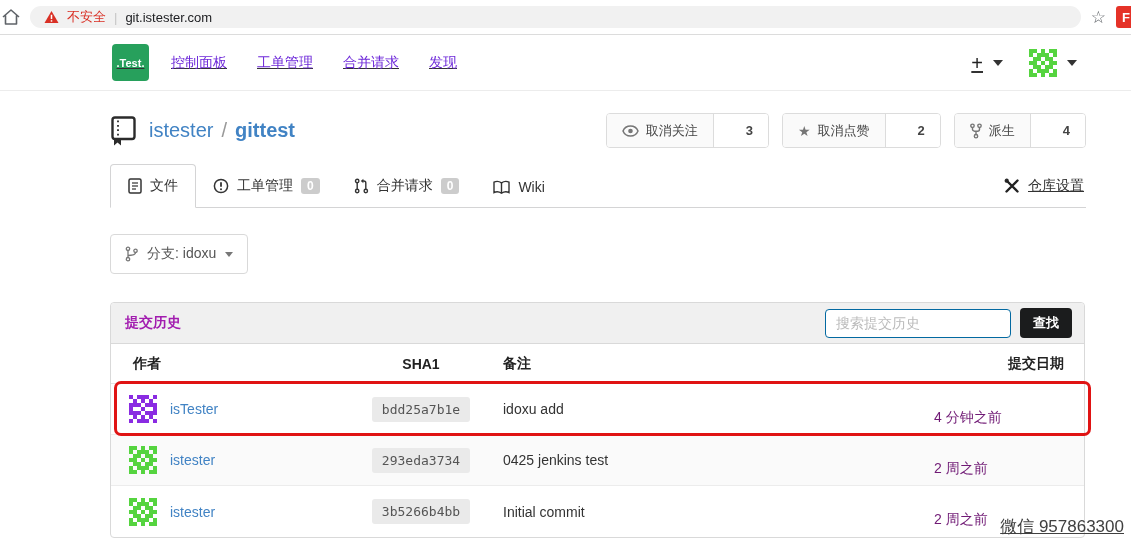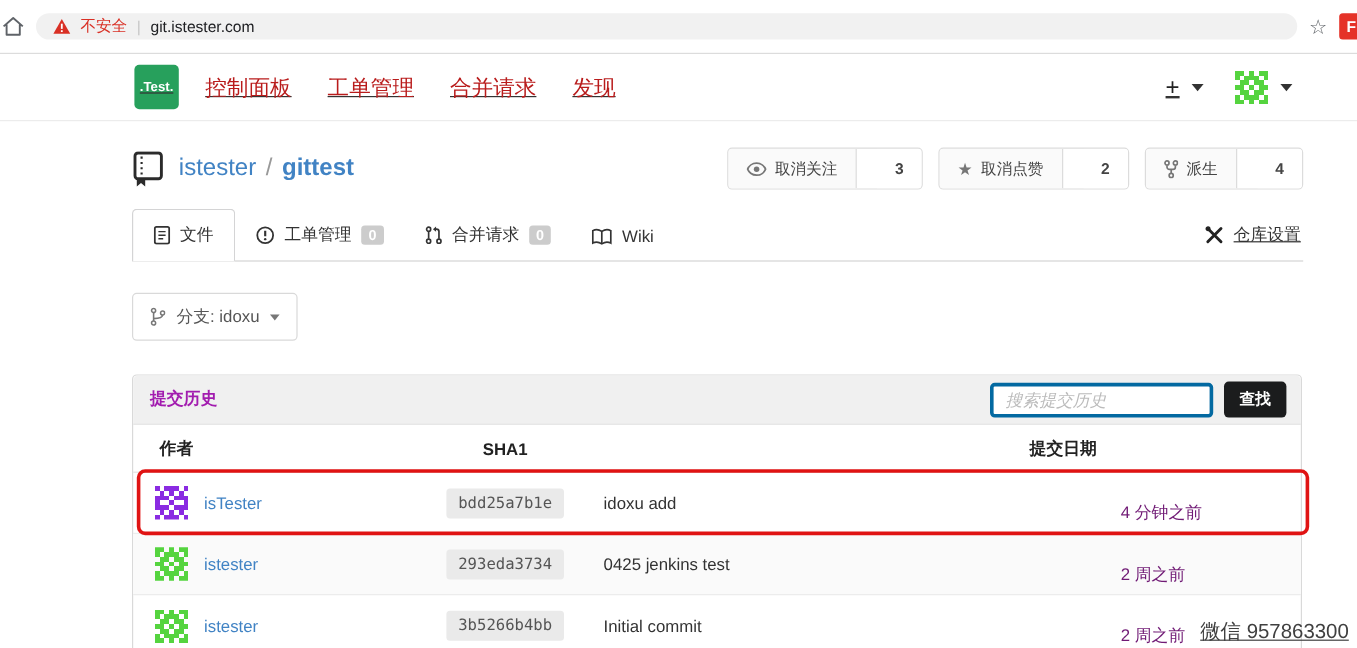--- a/index.html
+++ b/index.html
@@ -3,40 +3,40 @@
 <meta charset="utf-8">
 <style>
   * { box-sizing: border-box; }
   html,body { margin:0; padding:0; }
   body {
     width:1131px; height:540px; overflow:hidden; position:relative;
     background:#fff; font-family:"Liberation Sans", sans-serif; color:#333;
   }
 
   
-  .chrome { height:45px; background:#fff; border-bottom:1px solid #dcdcdc;
+  .chrome { height:35px; background:#fff; border-bottom:1px solid #dcdcdc;
     display:flex; align-items:center; padding:0 0 0 4px; gap:10px; }
   .home-ic { width:18px; height:18px; flex:0 0 auto; margin-left:-2px; }
   .addr-pill { flex:1 1 auto; height:22px; background:#f1f1f1; border-radius:12px;
     display:flex; align-items:center; padding:0 14px; gap:8px; }
   .warn-text { color:#d93025; font-size:13px; }
   .addr-sep { color:#c6c6c6; font-size:13px; }
   .url-text { color:#202124; font-size:13px; }
   .bm-star { font-size:17px; color:#5f6368; line-height:1; flex:0 0 auto; }
   .ext-ic { flex:0 0 auto; width:20px; height:22px; background:#e53228; border-radius:3px;
     color:#fff; font-weight:bold; font-size:13px; display:flex; align-items:center;
     justify-content:center; margin-right:-5px; }
 
   
   .navbar { height:56px; background:#fff; border-bottom:1px solid #ececec;
     display:flex; align-items:center; padding:0 54px 0 112px;text-decoration:underline; }
   .logo { width:37px; height:37px; background:#27a05c; border-radius:4px; color:#fff;
     display:flex; align-items:center; justify-content:center; font-size:11px;
     font-weight:bold; margin-right:22px; flex:0 0 auto; }
-  .nav-link { font-size:18px; color:#b91c1c; margin-right:30px; cursor:pointer; }
+  .nav-link { font-size:14px; color:#6d28d9; margin-right:30px; cursor:pointer; }
   .nav-right { margin-left:auto; display:flex; align-items:center; gap:10px; }
   .plus { font-size:20px; color:#222; font-weight:400; line-height:1; }
   .caret { width:0; height:0; border-left:5px solid transparent;
     border-right:5px solid transparent; border-top:6px solid #333; display:inline-block; }
   .nav-avatar { width:26px; height:26px; margin-left:16px; }
 
   
   .repo-header { margin:22px 0 0 110px; width:976px; display:flex; align-items:center; }
   .repo-ic { flex:0 0 auto; }
   .repo-title { font-size:20px; margin-left:12px; }
@@ -69,22 +69,22 @@
     color:#555; background:#fff; cursor:pointer; }
   .caret-sm { width:0; height:0; border-left:4px solid transparent;
     border-right:4px solid transparent; border-top:5px solid #777; display:inline-block; }
 
   
   .panel { margin:28px 0 0 110px; width:975px; border:1px solid #d9d9d9; border-radius:4px; background:#fff; }
   .panel-header { background:#f0f0f0; border-bottom:1px solid #d9d9d9; border-radius:4px 4px 0 0;
     display:flex; align-items:center; padding:5px 12px 5px 14px; height:41px; }
   .panel-title { font-size:14px; font-weight:bold; color:#a21caf; }
   .search-box { margin-left:auto; display:flex; align-items:center; gap:9px; }
-  .search-input { width:186px; height:29px; border:3px solid #0369a1; border-radius:4px;
-    padding:0 10px; font-size:14px; color:#333; outline:none; font-family:"Liberation Sans",sans-serif;font-style:italic; }
+  .search-input { width:186px; height:29px; border:1px solid #0369a1; border-radius:4px;
+    padding:0 10px; font-size:14px; color:#333; outline:none; font-family:"Liberation Sans",sans-serif; }
   .search-input::placeholder { color:#bbb; }
   .find-btn { background:#1b1c1d; color:#fff; border:none; border-radius:4px; height:30px;
     padding:0 13px; font-size:13px; font-weight:bold; cursor:pointer; font-family:"Liberation Sans",sans-serif; }
 
   .t-head, .t-row { display:grid; grid-template-columns:240px 140px 1fr 150px; align-items:center; }
   .t-head { height:40px; font-size:14px; font-weight:bold; color:#222; border-bottom:1px solid #e2e2e2; }
   .t-row { height:51px; border-bottom:1px solid #ececec; position:relative; font-size:14px; }
   .t-row:last-child { border-bottom:none; }
   .t-row.alt { background:#fafafa; }
   .col-author { padding-left:18px; display:flex; align-items:center; gap:13px; }
@@ -288,20 +288,21 @@
     <div class="search-box">
       <input class="search-input" type="text" placeholder="搜索提交历史" style="">
       <button class="find-btn">查找</button>
     </div>
   </div>
 
   <div class="commit-table">
     <div class="t-head">
       <span class="h-author">作者</span>
       <span class="col-sha">SHA1</span>
+      <span class="h-msg">备注</span>
       <span class="h-date">提交日期</span>
     </div>
 
     <div class="t-row">
       <div class="annotation"></div>
       <span class="col-author">
         <span class="avatar"><svg viewBox="0 0 28 28" width="100%" height="100%" fill="#8a2be2" shape-rendering="crispEdges">
               <rect x="0" y="0" width="4" height="4"></rect>
               <rect x="8" y="0" width="4" height="4"></rect>
               <rect x="12" y="0" width="4" height="4"></rect>

